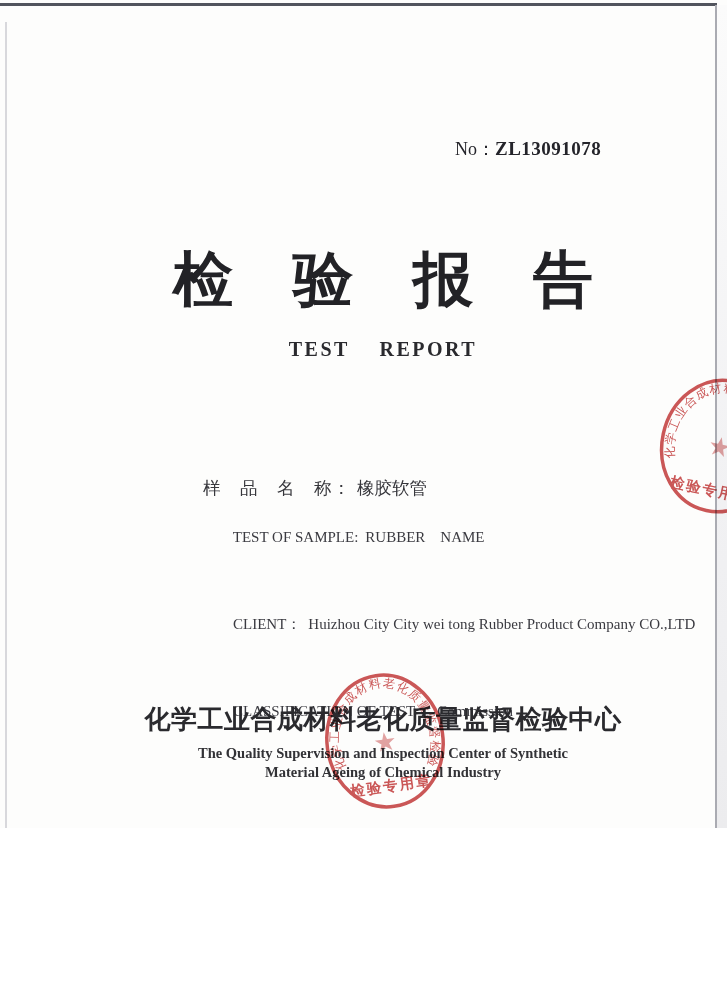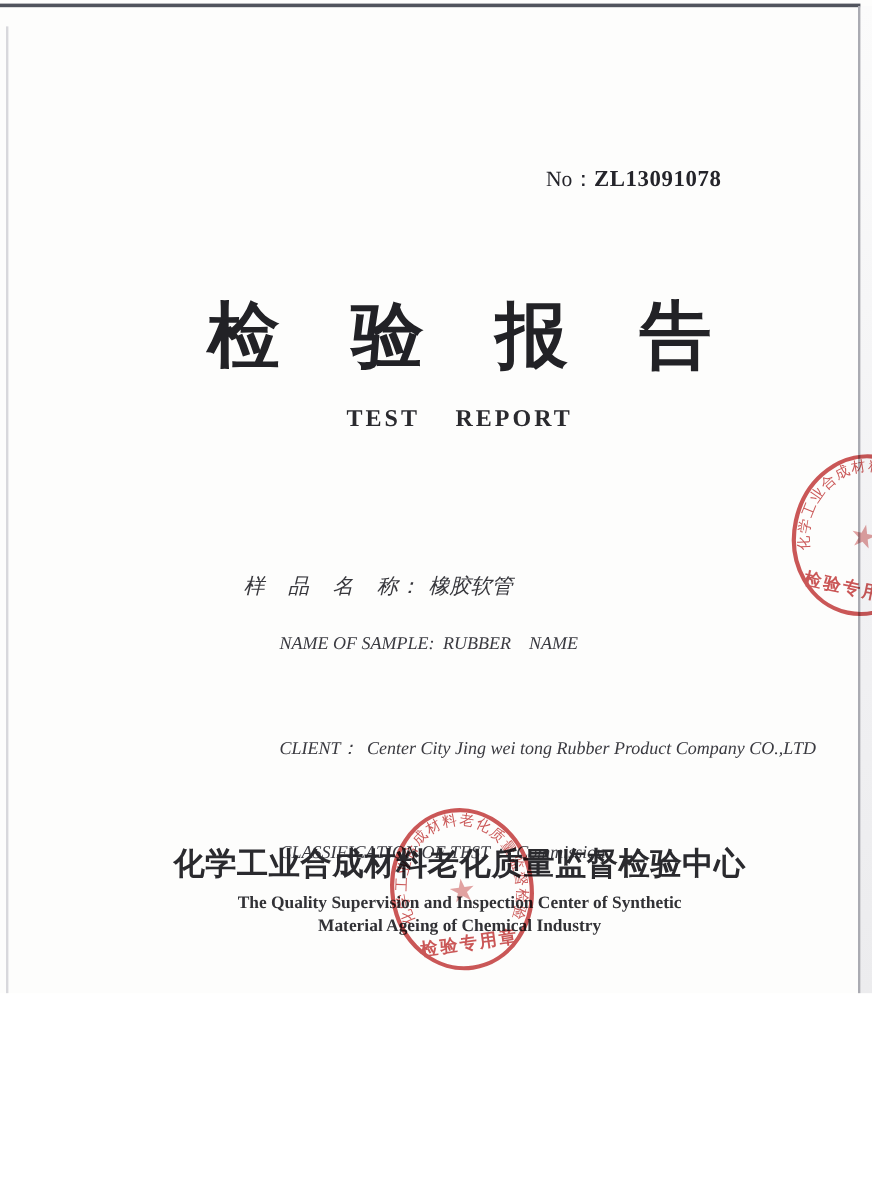--- a/index.html
+++ b/index.html
@@ -22,21 +22,21 @@
 
   .title-cn {
     top:247px; font-size:60px; font-weight:bold; color:#222226;
     letter-spacing:60px; padding-left:60px; line-height:66px; white-space:nowrap;
   }
   .title-en {
     top:338px; font-size:20px; font-weight:bold; letter-spacing:2.5px;
     color:#2a2a2e; white-space:pre;
   }
 
-  .fields { position:absolute; left:203px; top:476px;font-style:italic; }
+  .fields { position:absolute; left:203px; top:476px; }
   .field { margin-bottom:15px; }
   .field-cn { font-size:17.5px; line-height:25px; color:#37373c; white-space:nowrap; }
   .field-cn .cn-label { letter-spacing:1px; }
   .field-cn .cn-value { margin-left:6px; }
   .field-en { font-size:15px; line-height:24px; color:#3a3a40; white-space:pre; }
   .field-en .en-value { margin-left:7px; }
 
   .org { top:701px; }
   .org-cn { font-size:26px; font-weight:bold; color:#2a2a2e; line-height:37px;
     letter-spacing:0.5px; white-space:nowrap; margin-bottom:6px; }
@@ -65,27 +65,27 @@
   <div class="centered title-cn">检验报告</div>
   <div class="centered title-en">TEST    REPORT</div>
 
   <div class="fields">
 
     <div class="field">
       <div class="field-cn">
         <span class="cn-label">样　品　名　称：</span><span class="cn-value">橡胶软管</span>
       </div>
       <div class="field-en">
-        <span class="en-label">NAME OF SAMPLE:</span><span class="en-value">RUBBER    NAME</span>
+        <span class="en-label">TEST OF SAMPLE:</span><span class="en-value">RUBBER    NAME</span>
       </div>
     </div>
 
     <div class="field">
       <div class="field-en">
-        <span class="en-label">CLIENT：</span><span class="en-value">Center City Jing wei tong Rubber Product Company CO.,LTD</span>
+        <span class="en-label">CLIENT：</span><span class="en-value">Huizhou City City wei tong Rubber Product Company CO.,LTD</span>
       </div>
     </div>
 
     <div class="field">
       <div class="field-en">
         <span class="en-label">CLASSIFICATION OF TEST：</span><span class="en-value">Commission</span>
       </div>
     </div>
 
   </div>

